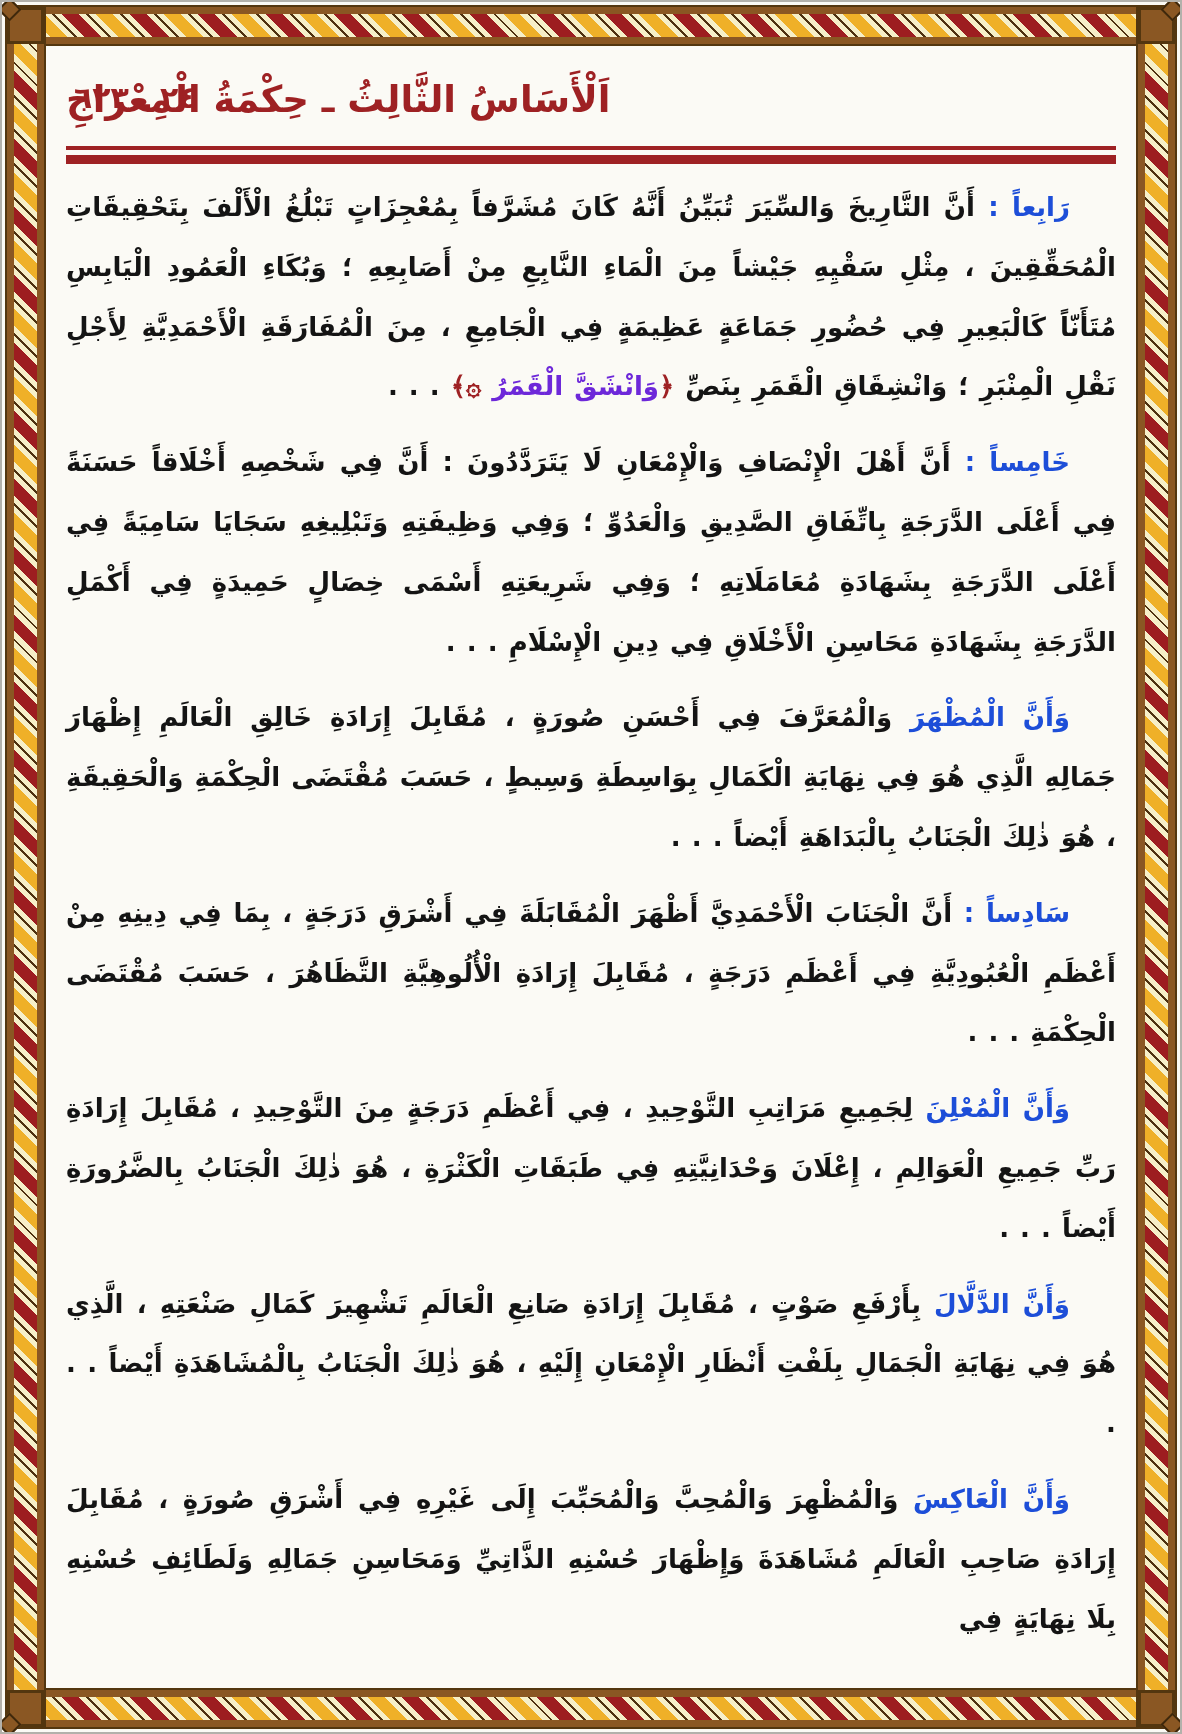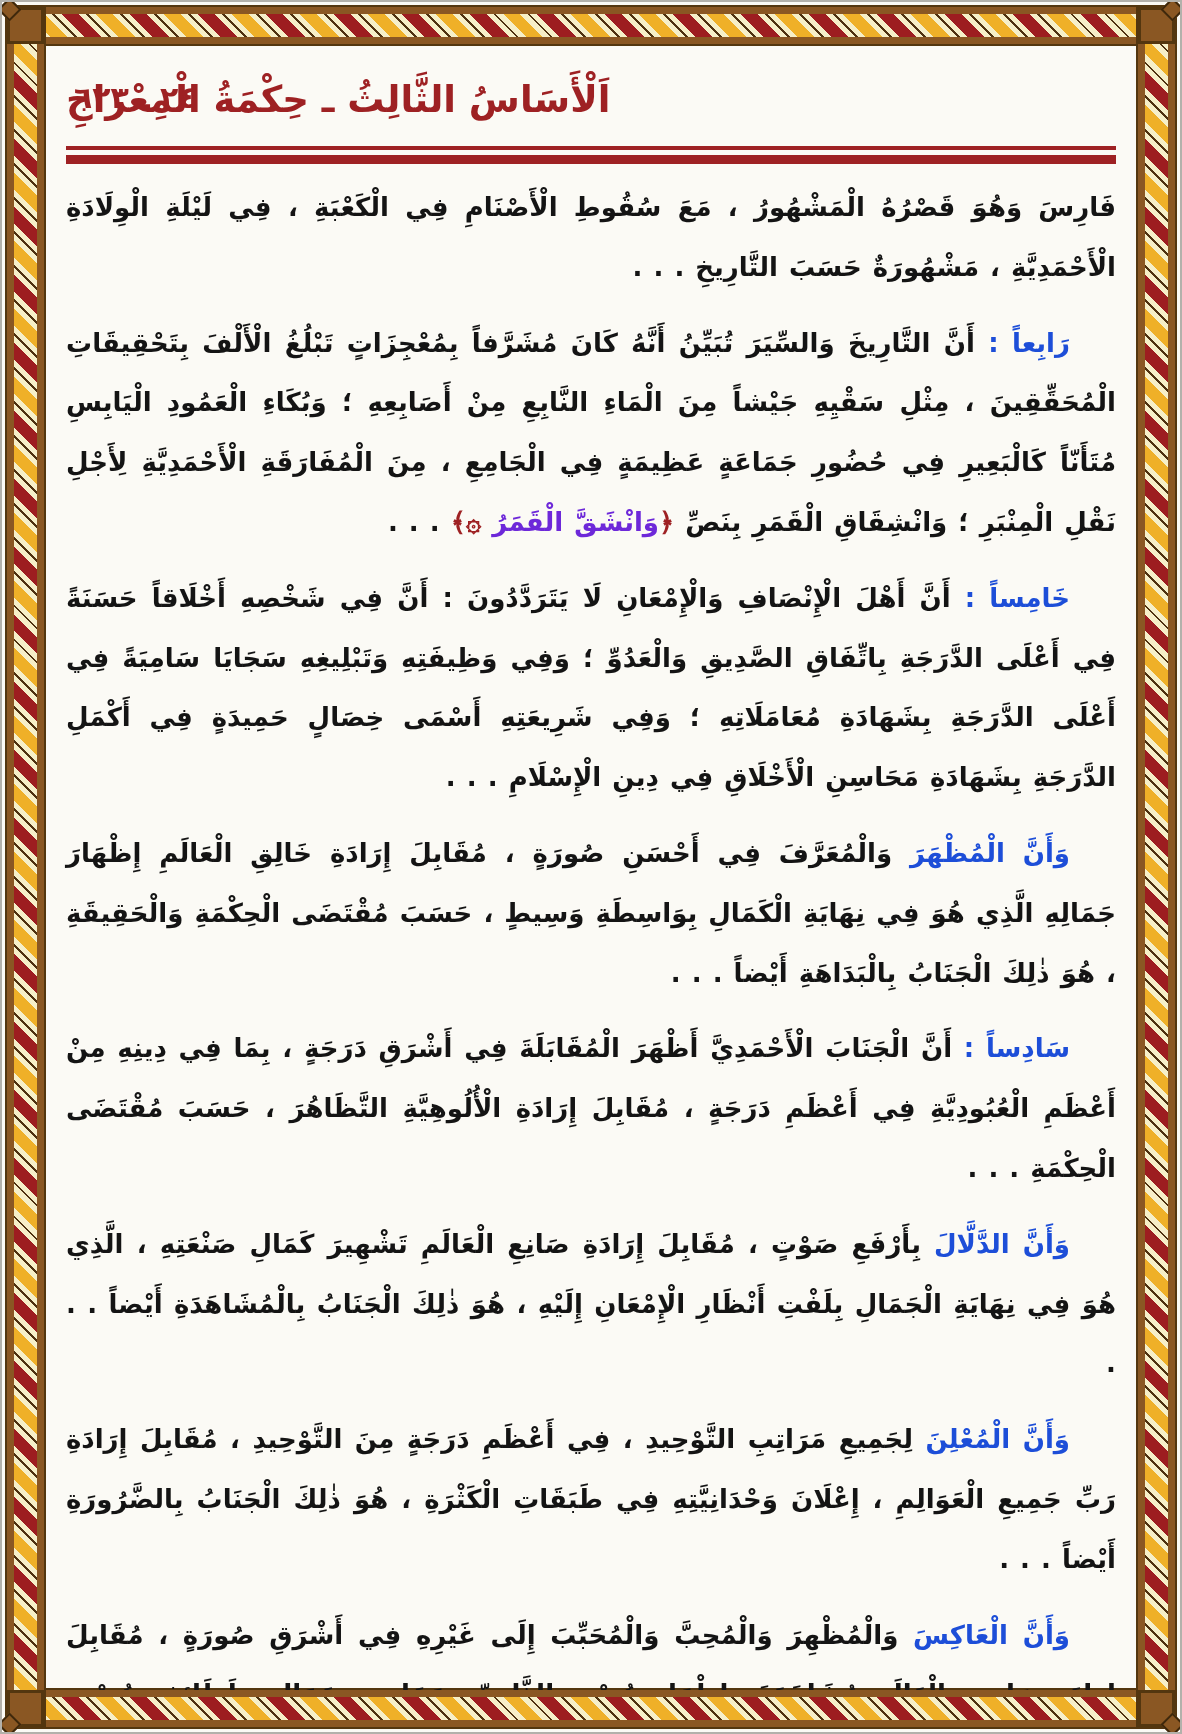--- a/index.html
+++ b/index.html
@@ -94,22 +94,21 @@
 </div>
 
 <div class="content">
   <div class="header">
     <div class="title">اَلْأَسَاسُ الثَّالِثُ ـ حِكْمَةُ الْمِعْرَاجِ</div>
     <div class="pagenum">٢٤ ـ ٦٢٣</div>
   </div>
   <div class="rule-thin"></div>
   <div class="rule-thick"></div>
   <div class="text-body">
-      <p class="para"><span class="run-normal">فَارِسَ وَهُوَ قَصْرُهُ الْمَشْهُورُ ، مَعَ سُقُوطِ الْأَصْنَامِ فِي الْكَعْبَةِ ، فِي لَيْلَةِ الْوِلَادَةِ الْأَحْمَدِيَّةِ ، مَشْهُورَةٌ حَسَبَ التَّارِيخِ . . .</span></p>
       <p class="para indent"><span class="run-red">رَابِعاً : </span><span class="run-normal">أَنَّ التَّارِيخَ وَالسِّيَرَ تُبَيِّنُ أَنَّهُ كَانَ مُشَرَّفاً بِمُعْجِزَاتٍ تَبْلُغُ الْأَلْفَ بِتَحْقِيقَاتِ الْمُحَقِّقِينَ ، مِثْلِ سَقْيِهِ جَيْشاً مِنَ الْمَاءِ النَّابِعِ مِنْ أَصَابِعِهِ ؛ وَبُكَاءِ الْعَمُودِ الْيَابِسِ مُتَأَنّاً كَالْبَعِيرِ فِي حُضُورِ جَمَاعَةٍ عَظِيمَةٍ فِي الْجَامِعِ ، مِنَ الْمُفَارَقَةِ الْأَحْمَدِيَّةِ لِأَجْلِ نَقْلِ الْمِنْبَرِ ؛ وَانْشِقَاقِ الْقَمَرِ بِنَصِّ </span><span class="run-bracket">﴿</span><span class="run-verse">وَانْشَقَّ الْقَمَرُ</span><span class="run-bracket"> ۞﴾</span><span class="run-normal"> . . .</span></p>
       <p class="para indent"><span class="run-red">خَامِساً : </span><span class="run-normal">أَنَّ أَهْلَ الْإِنْصَافِ وَالْإِمْعَانِ لَا يَتَرَدَّدُونَ : أَنَّ فِي شَخْصِهِ أَخْلَاقاً حَسَنَةً فِي أَعْلَى الدَّرَجَةِ بِاتِّفَاقِ الصَّدِيقِ وَالْعَدُوِّ ؛ وَفِي وَظِيفَتِهِ وَتَبْلِيغِهِ سَجَايَا سَامِيَةً فِي أَعْلَى الدَّرَجَةِ بِشَهَادَةِ مُعَامَلَاتِهِ ؛ وَفِي شَرِيعَتِهِ أَسْمَى خِصَالٍ حَمِيدَةٍ فِي أَكْمَلِ الدَّرَجَةِ بِشَهَادَةِ مَحَاسِنِ الْأَخْلَاقِ فِي دِينِ الْإِسْلَامِ . . .</span></p>
       <p class="para indent"><span class="run-red">وَأَنَّ الْمُظْهَرَ </span><span class="run-normal">وَالْمُعَرَّفَ فِي أَحْسَنِ صُورَةٍ ، مُقَابِلَ إِرَادَةِ خَالِقِ الْعَالَمِ إِظْهَارَ جَمَالِهِ الَّذِي هُوَ فِي نِهَايَةِ الْكَمَالِ بِوَاسِطَةِ وَسِيطٍ ، حَسَبَ مُقْتَضَى الْحِكْمَةِ وَالْحَقِيقَةِ ، هُوَ ذٰلِكَ الْجَنَابُ بِالْبَدَاهَةِ أَيْضاً . . .</span></p>
       <p class="para indent"><span class="run-red">سَادِساً : </span><span class="run-normal">أَنَّ الْجَنَابَ الْأَحْمَدِيَّ أَظْهَرَ الْمُقَابَلَةَ فِي أَشْرَقِ دَرَجَةٍ ، بِمَا فِي دِينِهِ مِنْ أَعْظَمِ الْعُبُودِيَّةِ فِي أَعْظَمِ دَرَجَةٍ ، مُقَابِلَ إِرَادَةِ الْأُلُوهِيَّةِ التَّظَاهُرَ ، حَسَبَ مُقْتَضَى الْحِكْمَةِ . . .</span></p>
+      <p class="para indent"><span class="run-red">وَأَنَّ الْمُعْلِنَ </span><span class="run-normal">لِجَمِيعِ مَرَاتِبِ التَّوْحِيدِ ، فِي أَعْظَمِ دَرَجَةٍ مِنَ التَّوْحِيدِ ، مُقَابِلَ إِرَادَةِ رَبِّ جَمِيعِ الْعَوَالِمِ ، إِعْلَانَ وَحْدَانِيَّتِهِ فِي طَبَقَاتِ الْكَثْرَةِ ، هُوَ ذٰلِكَ الْجَنَابُ بِالضَّرُورَةِ أَيْضاً . . .</span></p>
       <p class="para indent"><span class="run-red">وَأَنَّ الدَّلَّالَ </span><span class="run-normal">بِأَرْفَعِ صَوْتٍ ، مُقَابِلَ إِرَادَةِ صَانِعِ الْعَالَمِ تَشْهِيرَ كَمَالِ صَنْعَتِهِ ، الَّذِي هُوَ فِي نِهَايَةِ الْجَمَالِ بِلَفْتِ أَنْظَارِ الْإِمْعَانِ إِلَيْهِ ، هُوَ ذٰلِكَ الْجَنَابُ بِالْمُشَاهَدَةِ أَيْضاً . . .</span></p>
-      <p class="para indent"><span class="run-red">وَأَنَّ الْمُعْلِنَ </span><span class="run-normal">لِجَمِيعِ مَرَاتِبِ التَّوْحِيدِ ، فِي أَعْظَمِ دَرَجَةٍ مِنَ التَّوْحِيدِ ، مُقَابِلَ إِرَادَةِ رَبِّ جَمِيعِ الْعَوَالِمِ ، إِعْلَانَ وَحْدَانِيَّتِهِ فِي طَبَقَاتِ الْكَثْرَةِ ، هُوَ ذٰلِكَ الْجَنَابُ بِالضَّرُورَةِ أَيْضاً . . .</span></p>
       <p class="para indent"><span class="run-red">وَأَنَّ الْعَاكِسَ </span><span class="run-normal">وَالْمُظْهِرَ وَالْمُحِبَّ وَالْمُحَبِّبَ إِلَى غَيْرِهِ فِي أَشْرَقِ صُورَةٍ ، مُقَابِلَ إِرَادَةِ صَاحِبِ الْعَالَمِ مُشَاهَدَةَ وَإِظْهَارَ حُسْنِهِ الذَّاتِيِّ وَمَحَاسِنِ جَمَالِهِ وَلَطَائِفِ حُسْنِهِ بِلَا نِهَايَةٍ فِي</span></p>
     </div>
 </div>
 
 </body></html>

